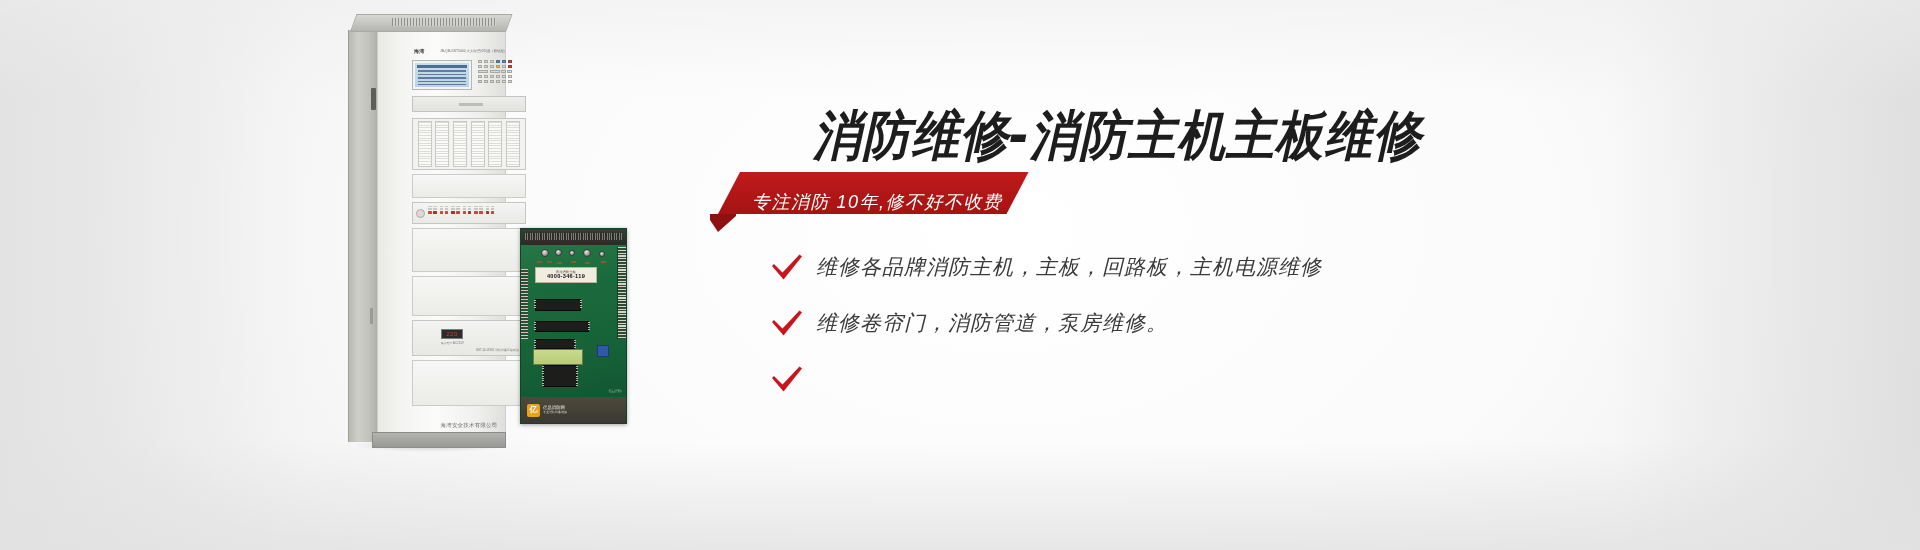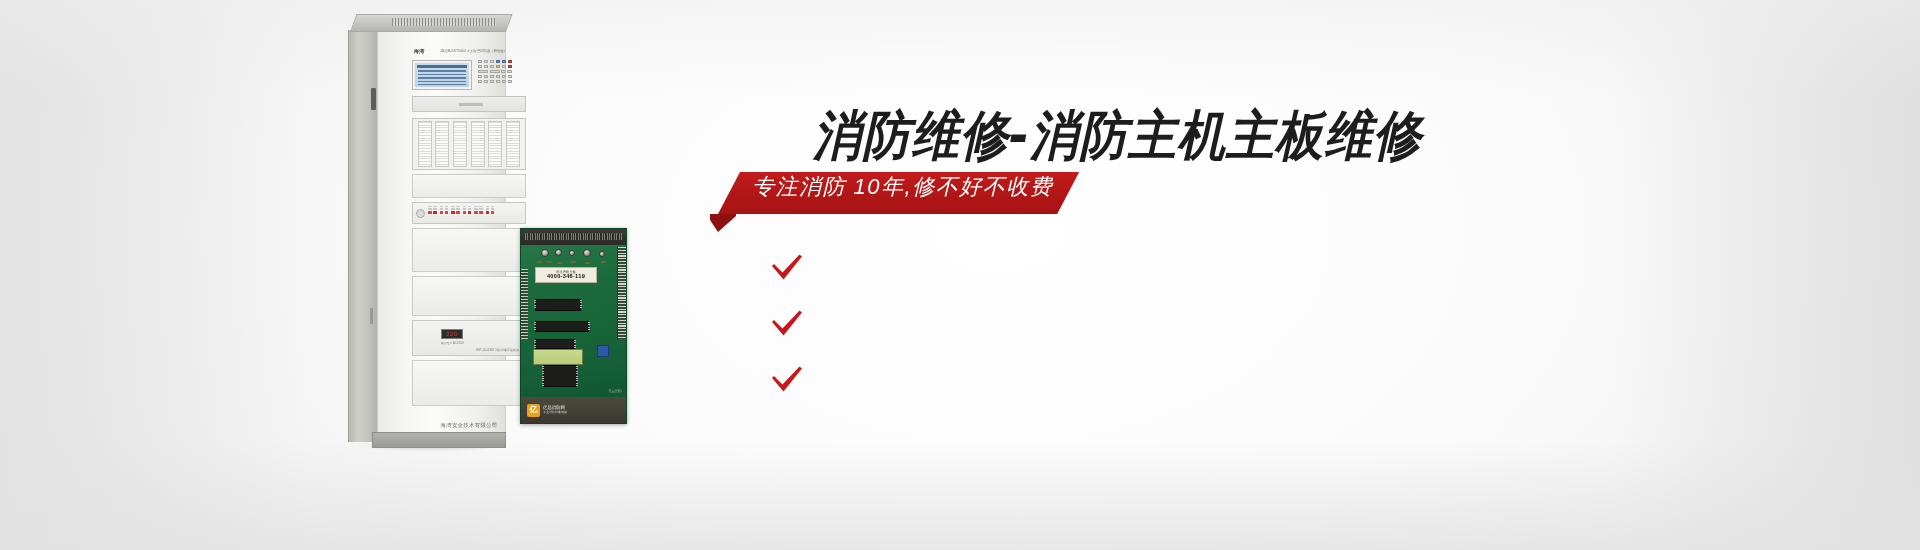--- a/index.html
+++ b/index.html
@@ -292,23 +292,23 @@
     font-family:"DejaVu Sans","Liberation Sans",sans-serif;
     transform:scaleY(1.12);
     transform-origin:left top;
   }
 
   .ribbon {
     position:absolute; left:58px; top:168px;
     height:42px;
     background:linear-gradient(180deg,#c21b1b 0%, #b01616 55%, #a61313 100%);
     color:#ffffff;
-    font-size:22px;
+    font-size:18px;
     letter-spacing:1.5px;
-    display:flex; align-items:flex-start;
+    display:flex; align-items:flex-end;
     padding:0 26px 0 34px;
     clip-path:polygon(22px 0, 100% 0, calc(100% - 22px) 100%, 0 100%);
     white-space:nowrap;
   }
   .ribbon-tail2 {
     position:absolute; left:50px; top:210px;
     width:26px; height:18px;
     background:#8e1010;
     clip-path:polygon(0 0, 26px 0, 26px 2px, 8px 18px, 0 6px);
   }
@@ -574,28 +574,30 @@
     <div class="ribbon-tail2"></div>
 
     <div class="bullets">
 
       <div class="bullet">
         <span class="check">
           <svg width="34" height="28" viewBox="0 0 34 28" aria-hidden="true">
             <path d="M2 13 L4 11 L12.5 19.5 L29.5 1.5 L32 3.5 L13.5 26.5 Z" fill="#c8161d"></path>
           </svg>
         </span>
+        <span class="btext">维修各品牌消防主机，主板，回路板，主机电源维修</span>
       </div>
 
       <div class="bullet">
         <span class="check">
           <svg width="34" height="28" viewBox="0 0 34 28" aria-hidden="true">
             <path d="M2 13 L4 11 L12.5 19.5 L29.5 1.5 L32 3.5 L13.5 26.5 Z" fill="#c8161d"></path>
           </svg>
         </span>
+        <span class="btext">维修卷帘门，消防管道，泵房维修。</span>
       </div>
 
       <div class="bullet">
         <span class="check">
           <svg width="34" height="28" viewBox="0 0 34 28" aria-hidden="true">
             <path d="M2 13 L4 11 L12.5 19.5 L29.5 1.5 L32 3.5 L13.5 26.5 Z" fill="#c8161d"></path>
           </svg>
         </span>
       </div>
 

